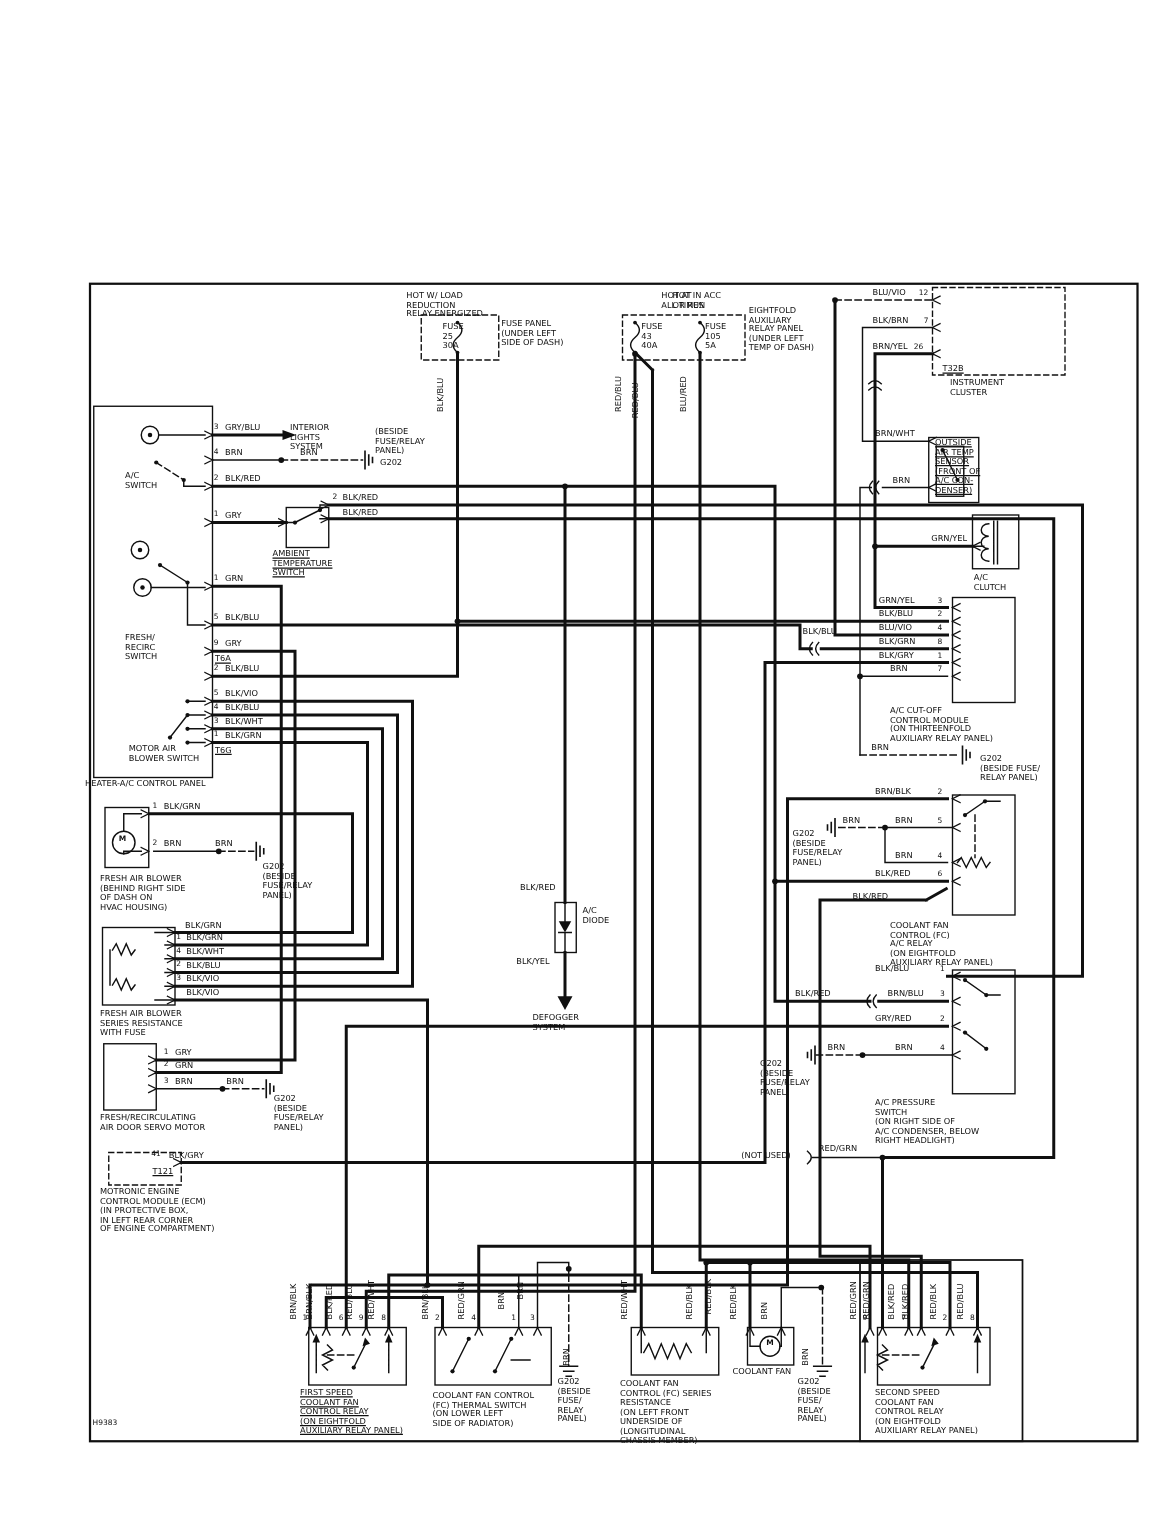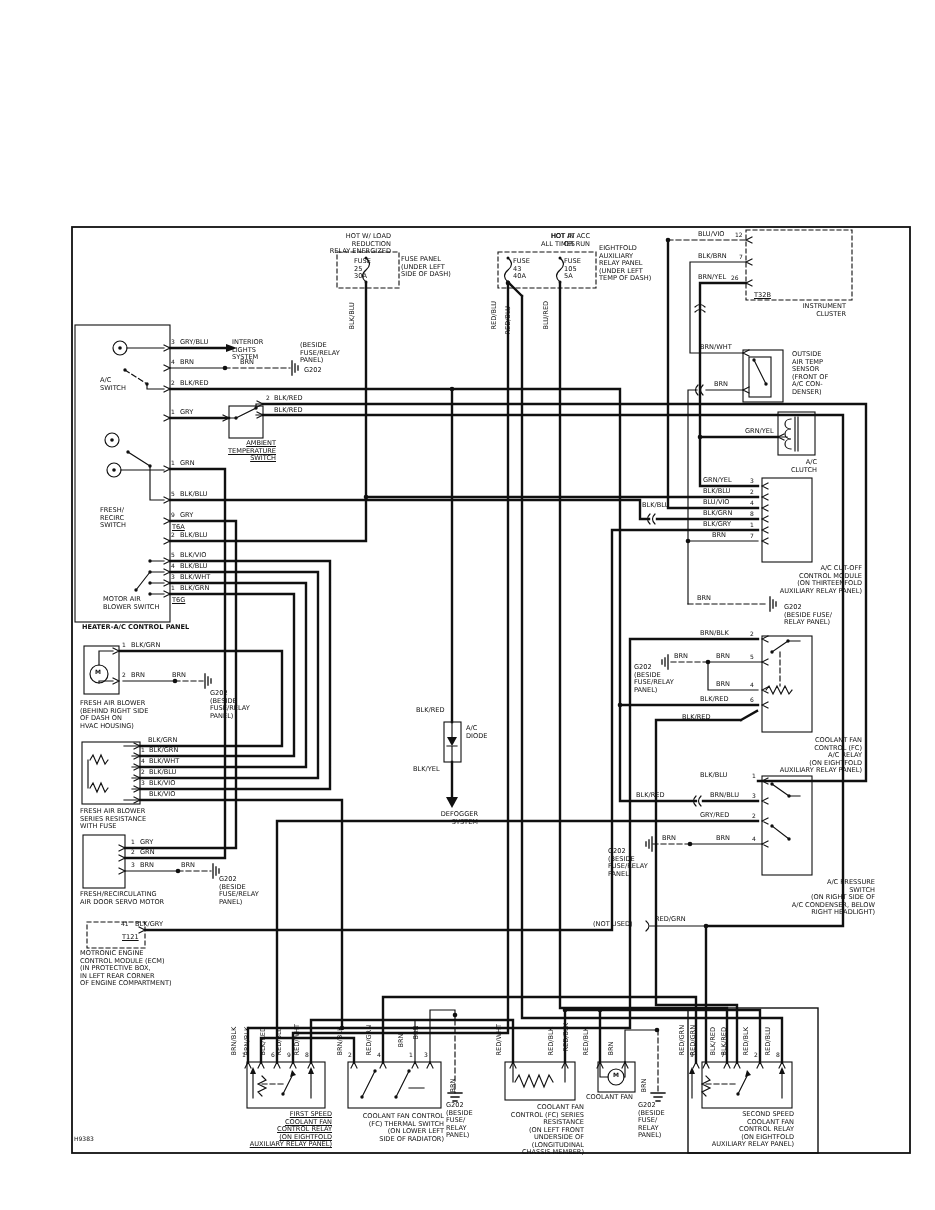--- a/index.html
+++ b/index.html
@@ -1,21 +1,21 @@
 <!DOCTYPE html>
 <html><head>
 <meta charset="utf-8">
 <style>
   html,body{margin:0;padding:0;background:#fff;}
   .stage{position:relative;width:935px;height:1210px;background:#fff;overflow:hidden;
          font-family:"DejaVu Sans",sans-serif;color:#101010;}
   .stage svg{position:absolute;left:0;top:0;}
   .lab{position:absolute;font-size:6.6px;line-height:1.15;color:#101010;white-space:pre-line;}
   .v{white-space:nowrap;transform-origin:0 100%;transform:rotate(-90deg);}
-  .c{text-align:right;}
+  .c{text-align:left;}
   .u{text-decoration:underline;}
 </style>
 </head>
 <body>
 
 <div class="stage" id="stage">
 <svg width="935" height="1210" viewBox="0 0 935 1210" fill="none" stroke="#101010" stroke-linecap="square">
 
   <g>
     <rect x="72" y="227" width="838" height="926" stroke-width="1.8"></rect>
@@ -221,21 +221,21 @@
     <div class="lab" style="left: 735px; top: 232px; font-size: 6px;">12</div>
     <div class="lab" style="left: 698px; top: 253px;">BLK/BRN</div>
     <div class="lab" style="left: 739px; top: 254px; font-size: 6px;">7</div>
     <div class="lab" style="left: 698px; top: 274px;">BRN/YEL</div>
     <div class="lab" style="left: 731px; top: 275px; font-size: 6px;">26</div>
     <div class="lab u" style="left: 754px; top: 292px;">T32B</div>
     <div class="lab c" style="left: 760px; top: 303px; width: 86px;">INSTRUMENT
 CLUSTER</div>
     <div class="lab" style="left: 700px; top: 344px;">BRN/WHT</div>
     <div class="lab" style="left: 714px; top: 381px;">BRN</div>
-    <div class="lab" style="left: 792px; top: 351px;">OUTSIDE
+    <div class="lab" style="left: 748px; top: 351px; text-decoration: underline;">OUTSIDE
 AIR TEMP
 SENSOR
 (FRONT OF
 A/C CON-
 DENSER)</div>
     <div class="lab" style="left: 745px; top: 428px;">GRN/YEL</div>
     <div class="lab c" style="left: 779px; top: 459px; width: 38px;">A/C
 CLUTCH</div>
     <div class="lab" style="left: 703px; top: 477px;">GRN/YEL</div>
     <div class="lab" style="left: 750px; top: 478px; font-size: 6px;">3</div>
@@ -338,21 +338,21 @@
     <div class="lab" style="left: 180px; top: 552px;">BLK/VIO</div>
     <div class="lab" style="left: 171px; top: 563px; font-size: 6px;">4</div>
     <div class="lab" style="left: 180px; top: 563px;">BLK/BLU</div>
     <div class="lab" style="left: 171px; top: 574px; font-size: 6px;">3</div>
     <div class="lab" style="left: 180px; top: 574px;">BLK/WHT</div>
     <div class="lab" style="left: 171px; top: 585px; font-size: 6px;">1</div>
     <div class="lab" style="left: 180px; top: 585px;">BLK/GRN</div>
     <div class="lab u" style="left: 172px; top: 597px;">T6G</div>
     <div class="lab" style="left: 103px; top: 596px;">MOTOR AIR
 BLOWER SWITCH</div>
-    <div class="lab" style="left: 82px; top: 624px; font-weight: bold;">HEATER-A/C CONTROL PANEL</div>
+    <div class="lab" style="left: 68px; top: 624px;">HEATER-A/C CONTROL PANEL</div>
     <div class="lab" style="left: 122px; top: 642px; font-size: 6px;">1</div>
     <div class="lab" style="left: 131px; top: 642px;">BLK/GRN</div>
     <div class="lab" style="left: 122px; top: 672px; font-size: 6px;">2</div>
     <div class="lab" style="left: 131px; top: 672px;">BRN</div>
     <div class="lab" style="left: 172px; top: 672px;">BRN</div>
     <div class="lab" style="left: 210px; top: 690px;">G202
 (BESIDE
 FUSE/RELAY
 PANEL)</div>
     <div class="lab" style="left: 80px; top: 700px;">FRESH AIR BLOWER

